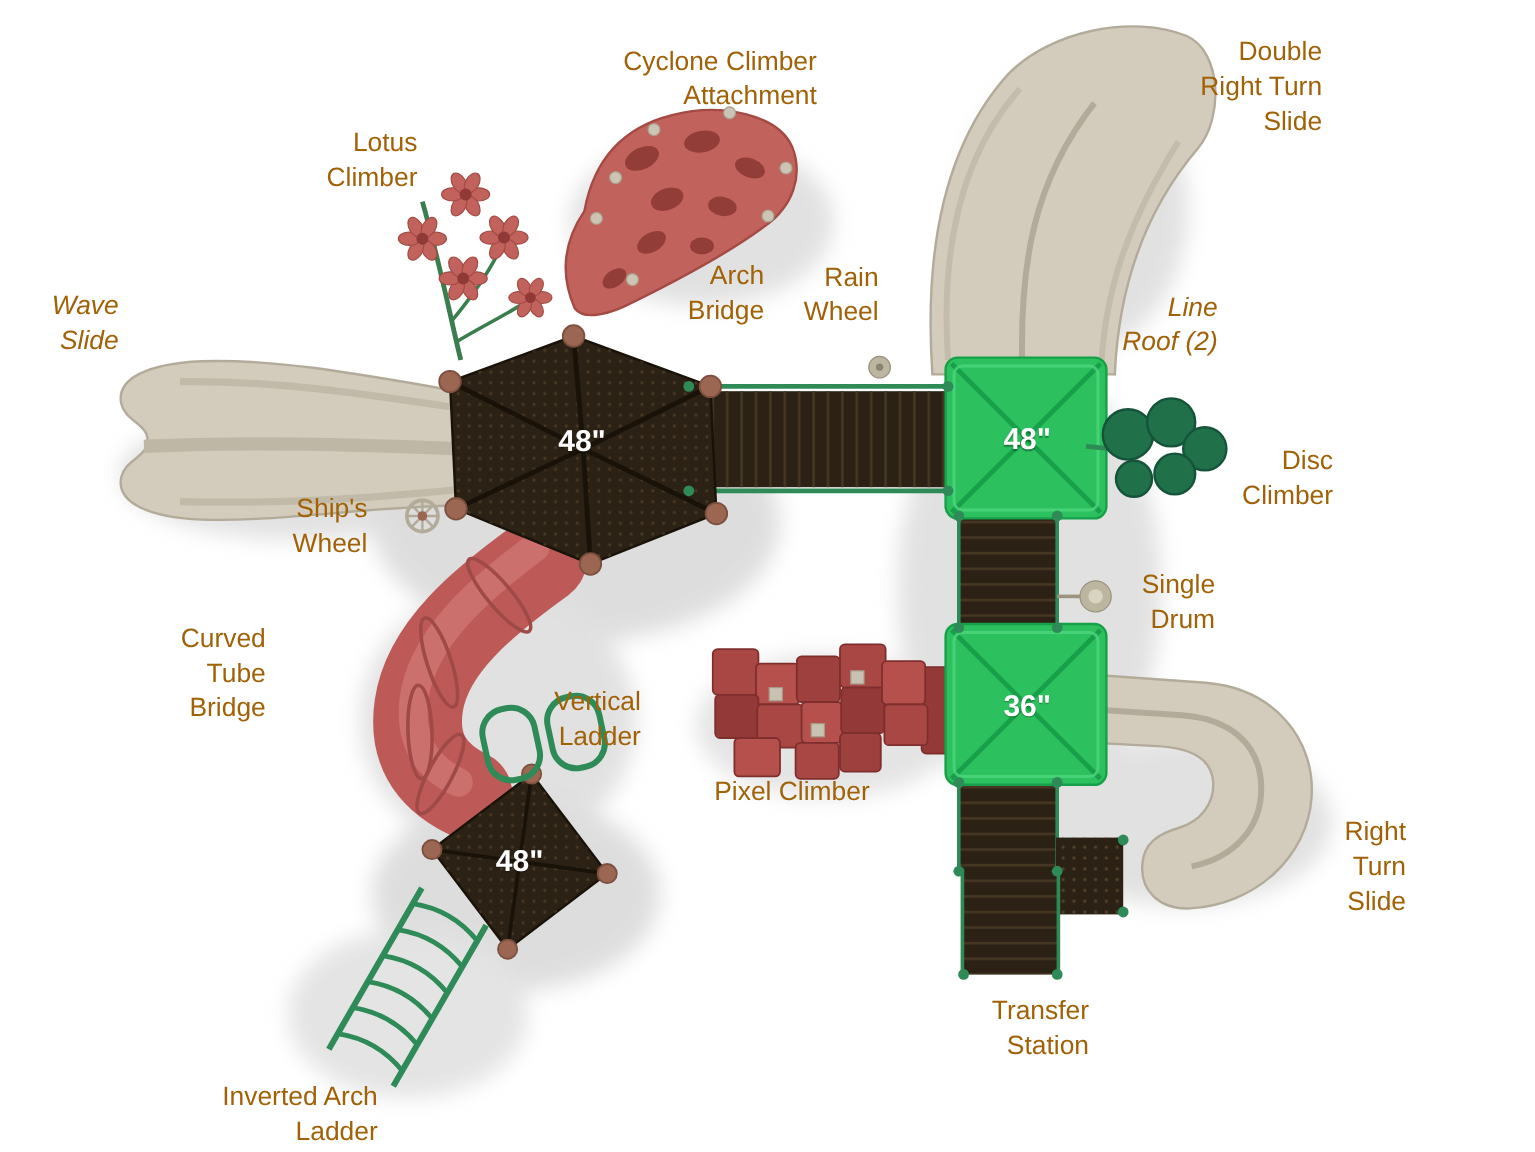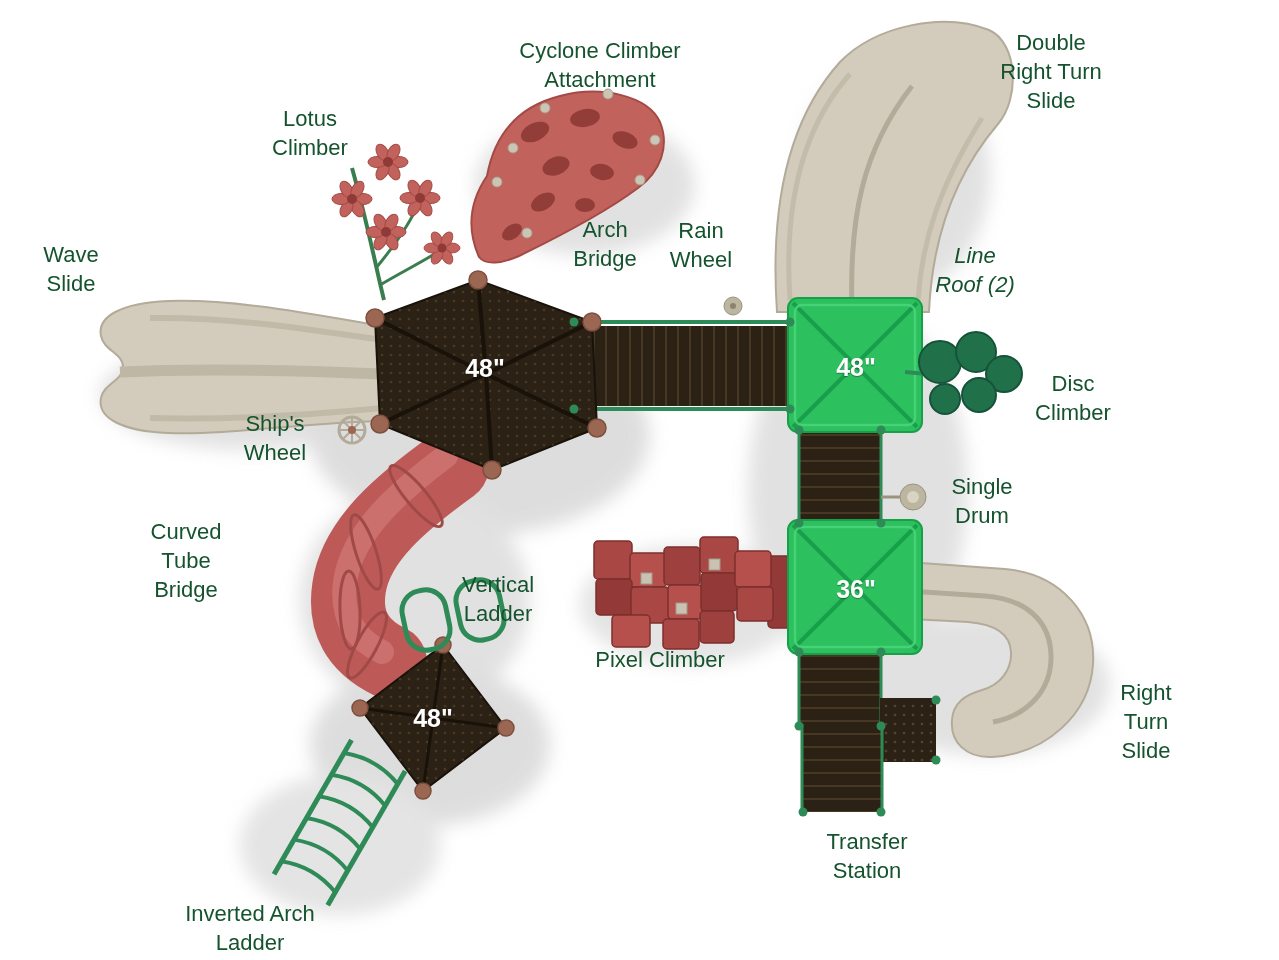--- a/index.html
+++ b/index.html
@@ -7,24 +7,24 @@
     position:relative;
     width:1279px;height:960px;
     background:#ffffff;
     overflow:hidden;
     font-family:"Liberation Sans", sans-serif;
   }
   #stage svg{position:absolute;left:0;top:0;}
   .lbl{
     position:absolute;
     transform:translateX(-50%);
-    text-align:center;
+    text-align:right;
     font-size:22px;
     line-height:29px;
-    color:#14532d;
+    color:#a16207;
     white-space:pre-line;
     pointer-events:none;
   }
   .badge{
     position:absolute;
     transform:translate(-50%,-50%);
     font-size:25px;
     font-weight:bold;
     color:#fff;
     white-space:nowrap;
@@ -304,21 +304,21 @@
     </g>
   </svg>
 
   <div class="lbl" style="left:600px;top:36px;">Cyclone Climber
 Attachment</div>
   <div class="lbl" style="left:1051px;top:28px;">Double
 Right Turn
 Slide</div>
   <div class="lbl" style="left:310px;top:104px;">Lotus
 Climber</div>
-  <div class="lbl" style="left:71px;top:240px;">Wave
+  <div class="lbl" style="left:71px;top:240px;font-style:italic;">Wave
 Slide</div>
   <div class="lbl" style="left:605px;top:215px;">Arch
 Bridge</div>
   <div class="lbl" style="left:701px;top:216px;">Rain
 Wheel</div>
   <div class="lbl" style="left:975px;top:241px;font-style:italic;">Line
 Roof (2)</div>
   <div class="lbl" style="left:1073px;top:369px;">Disc
 Climber</div>
   <div class="lbl" style="left:275px;top:409px;">Ship's

